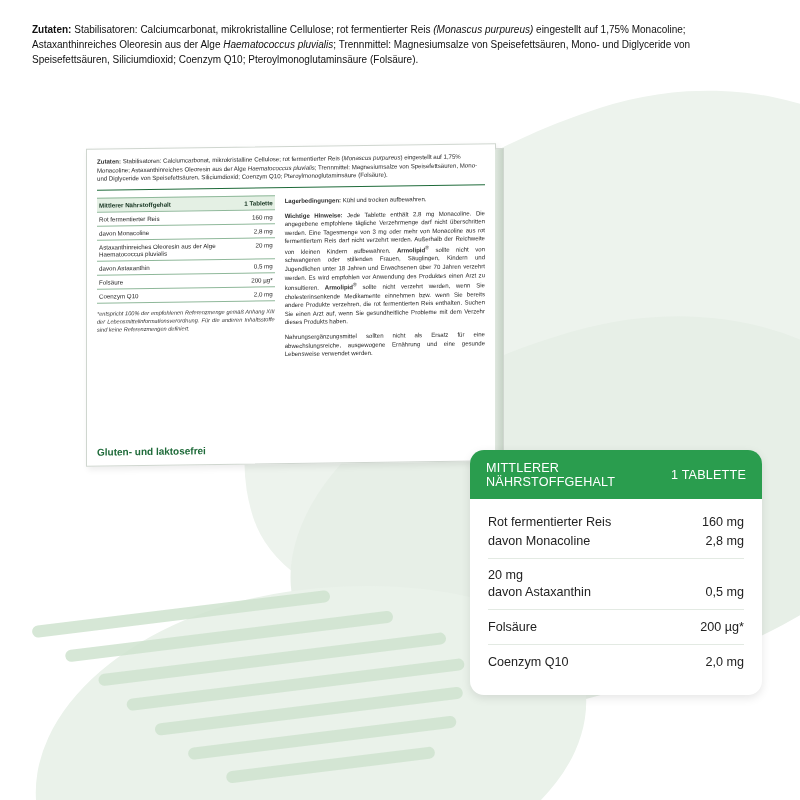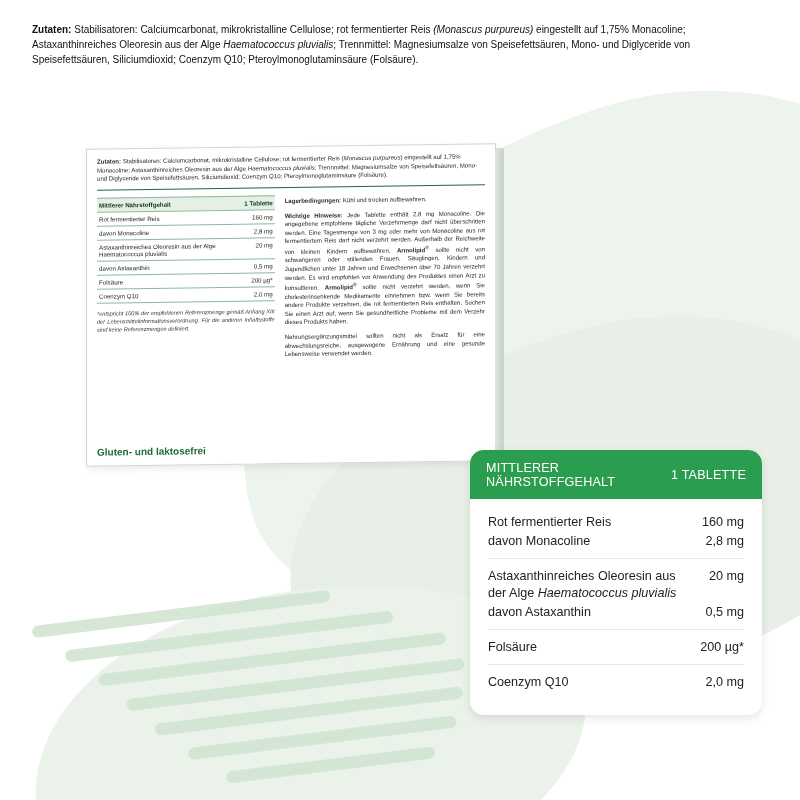--- a/index.html
+++ b/index.html
@@ -261,24 +261,20 @@
     <div class="crow tight">
       <span class="lbl">Rot fermentierter Reis</span>
       <span class="amt">160 mg</span>
     </div>
     <div class="crow cont">
       <span class="lbl">davon Monacoline</span>
       <span class="amt">2,8 mg</span>
     </div>
 
     <div class="crow tight">
-      <span class="lbl">
-        <span>Astaxanthinreiches Oleoresin aus</span><br>
-        <span>der Alge </span><i>Haematococcus pluvialis</i>
-      </span>
       <span class="amt">20 mg</span>
     </div>
     <div class="crow cont">
       <span class="lbl">davon Astaxanthin</span>
       <span class="amt">0,5 mg</span>
     </div>
 
     <div class="crow">
       <span class="lbl">Folsäure</span>
       <span class="amt">200 µg*</span>

